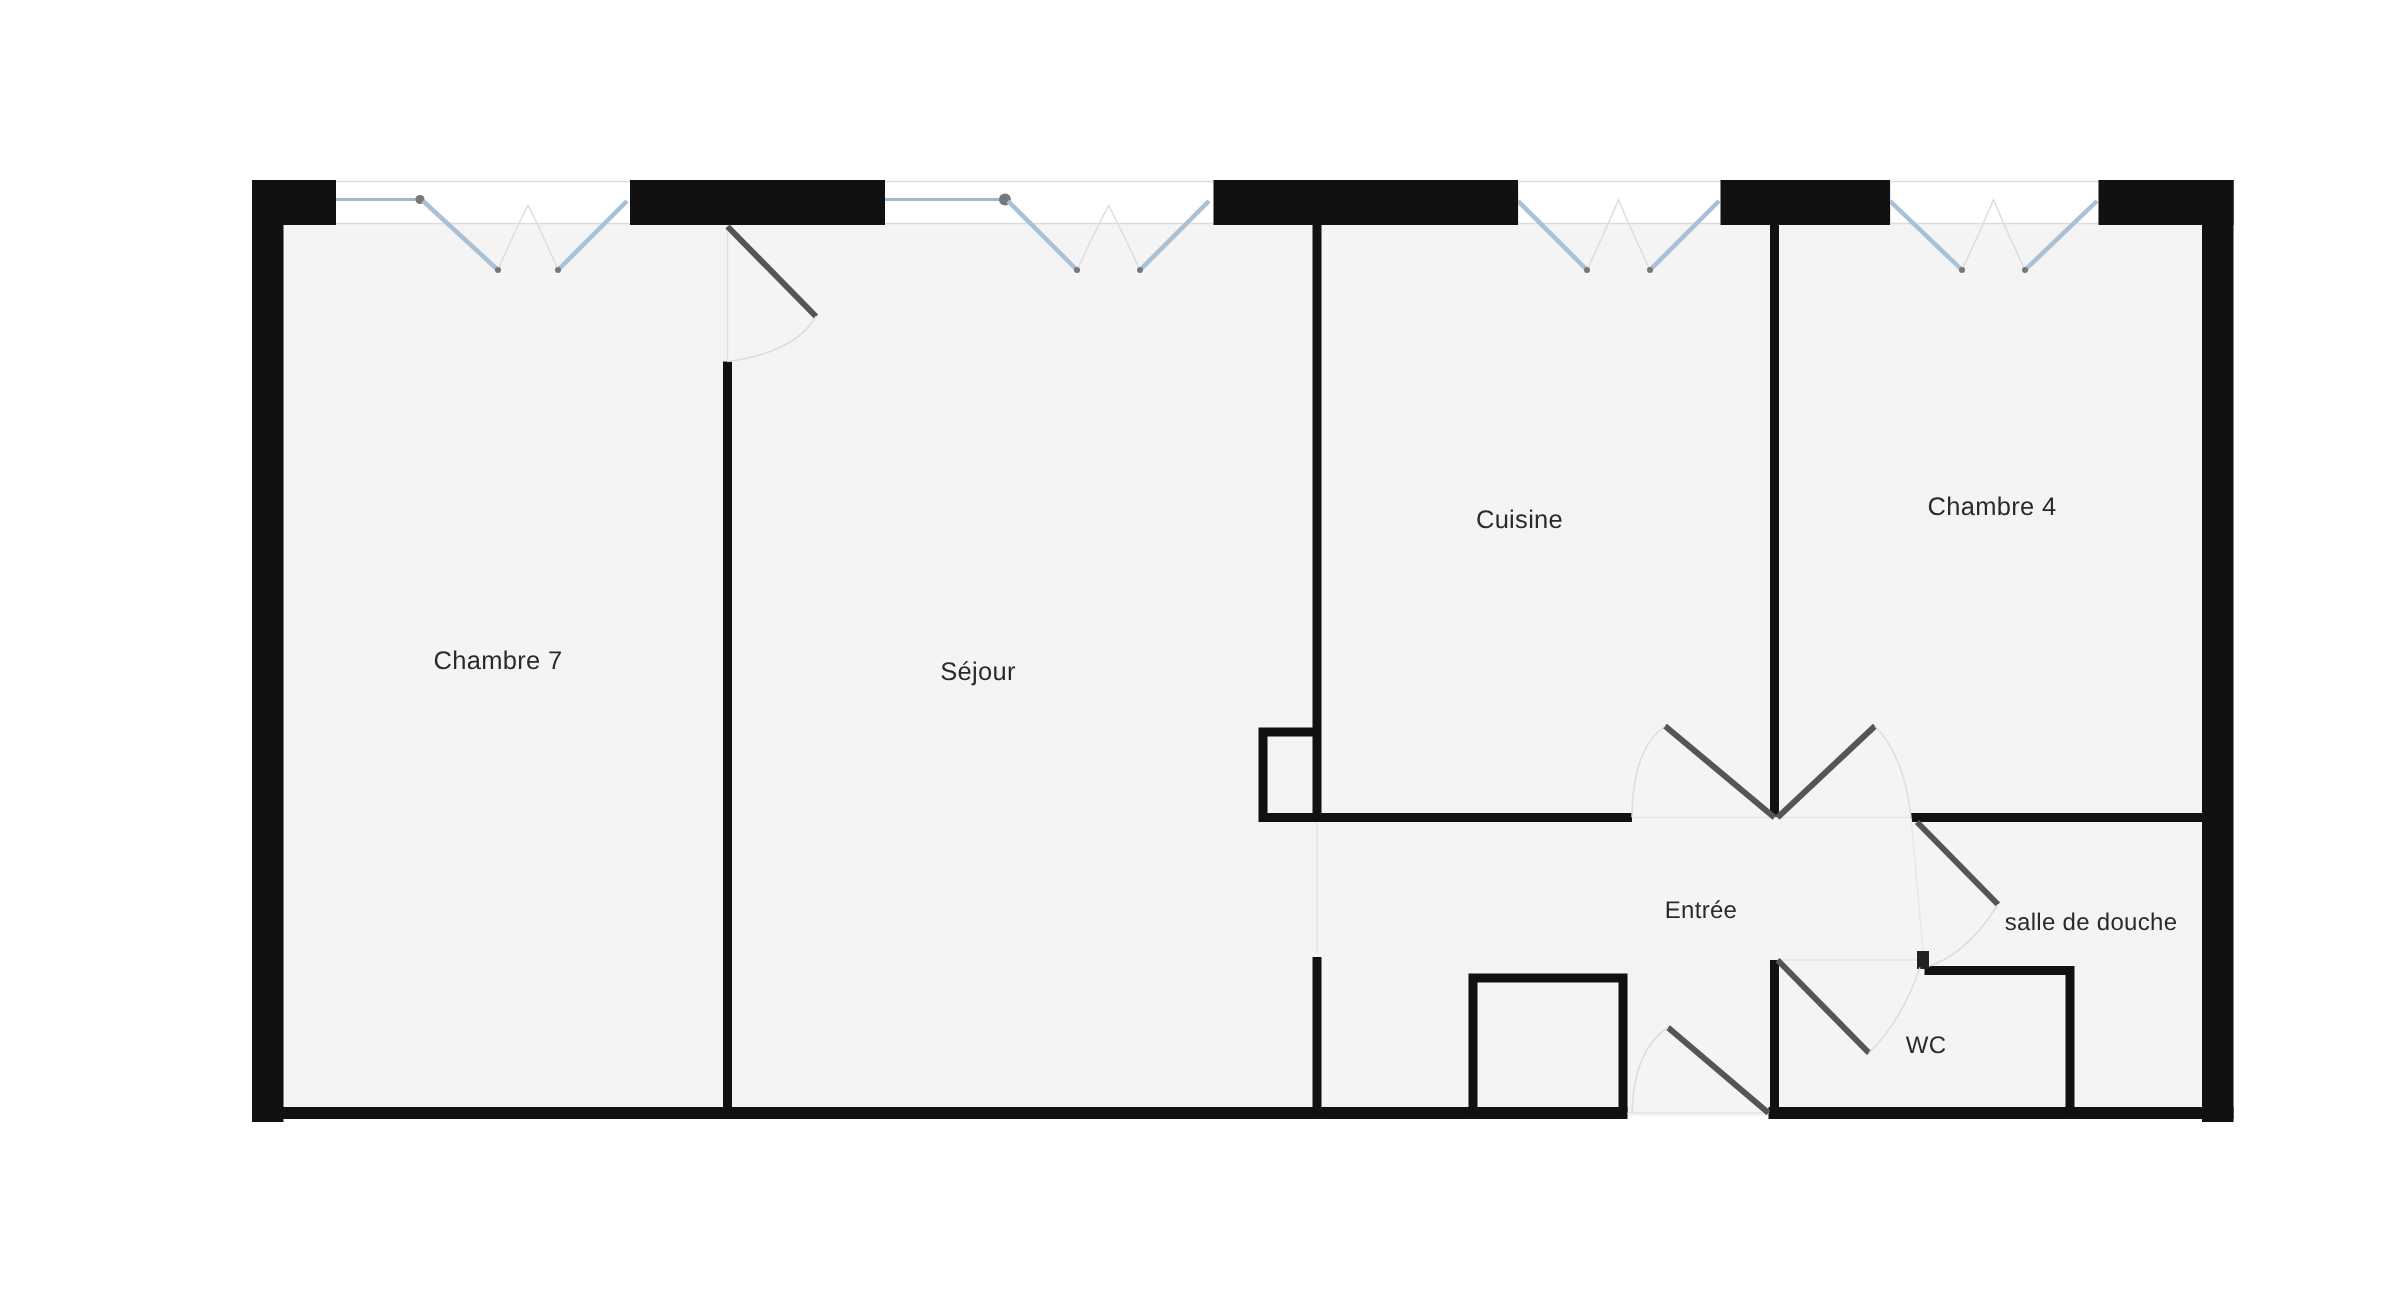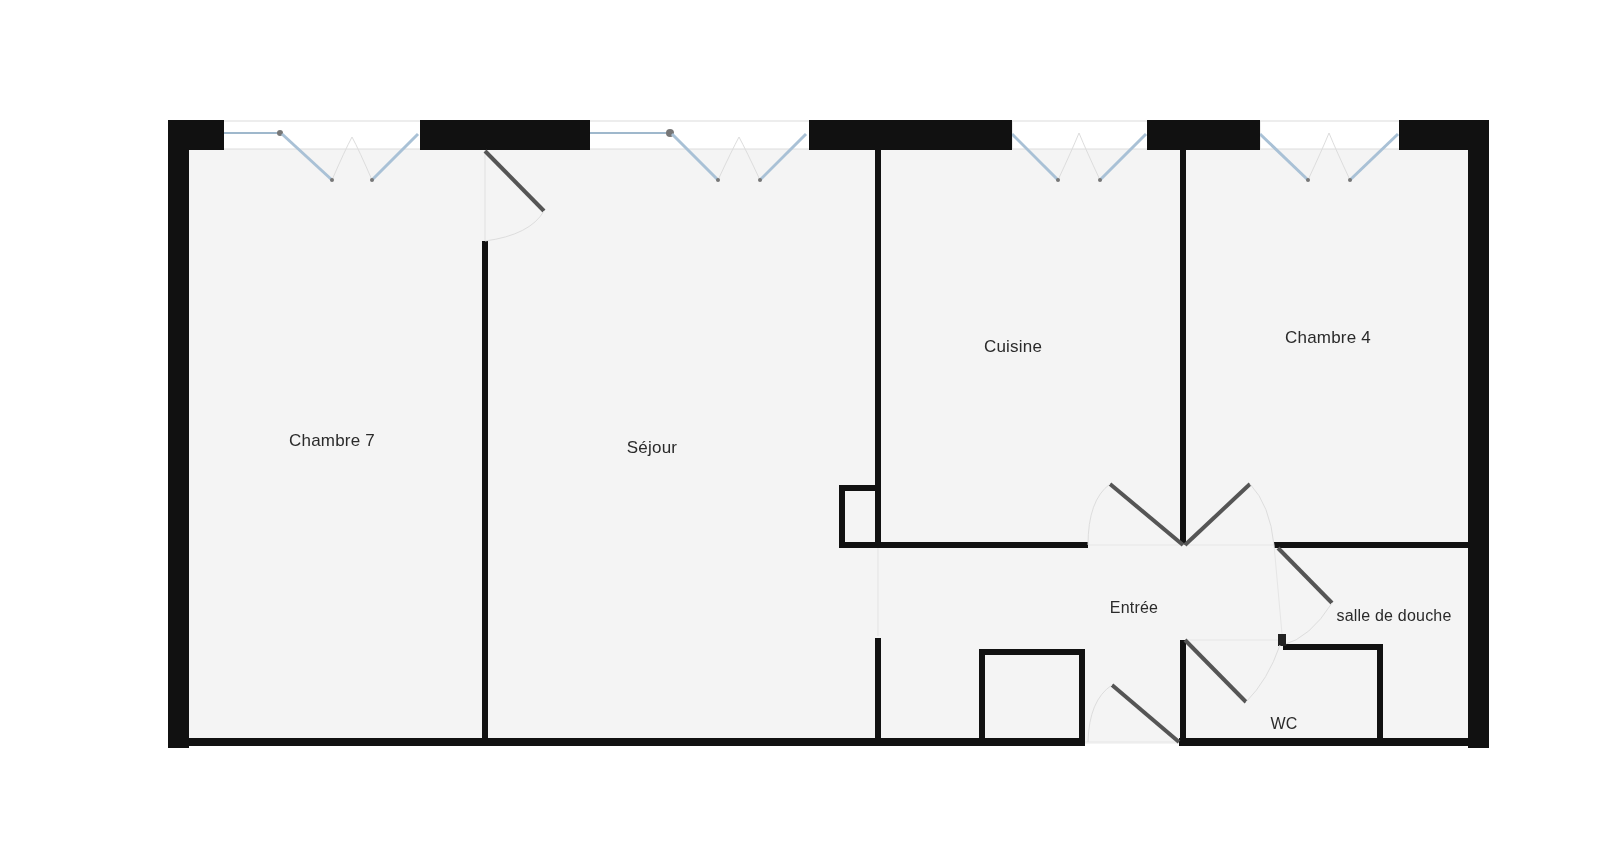--- a/index.html
+++ b/index.html
@@ -164,13 +164,13 @@
     </g>
   </g>
 </svg>
 
 <div class="room-label" style="left:332px; top:441px;">Chambre 7</div>
 <div class="room-label" style="left:652px; top:448px;">Séjour</div>
 <div class="room-label" style="left:1013px; top:347px;">Cuisine</div>
 <div class="room-label" style="left:1328px; top:338px;">Chambre 4</div>
 <div class="room-label small" style="left:1114px; top:608px;margin-left:20px;">Entrée</div>
 <div class="room-label small" style="left:1394px; top:616px;">salle de douche</div>
-<div class="room-label small" style="left:1284px; top:724px;">WC</div>
+<div class="room-label small" style="left:1284px; top:698px;">WC</div>
 
 </body></html>

